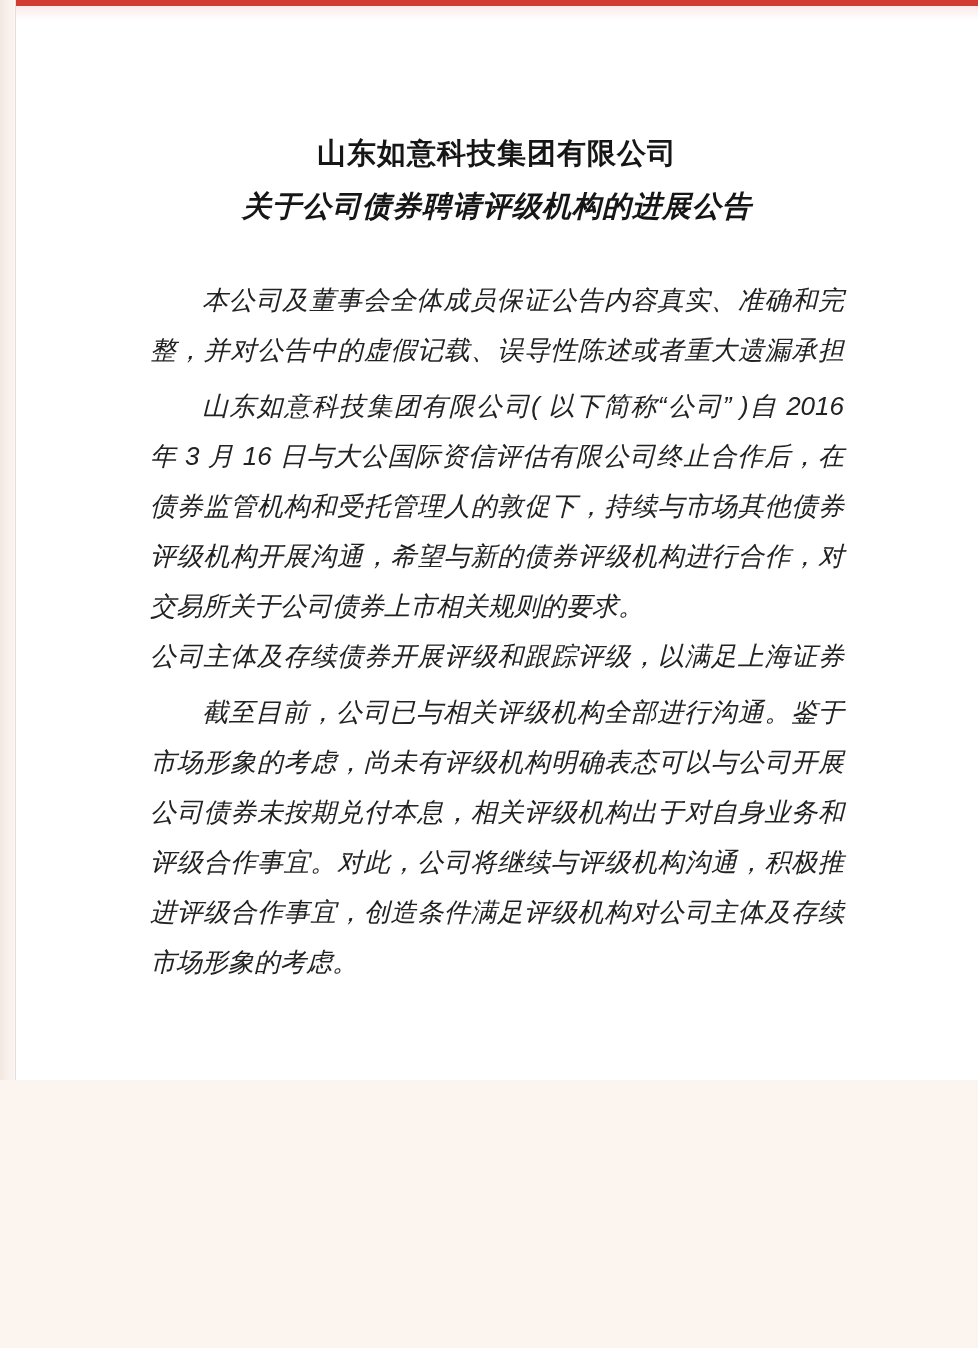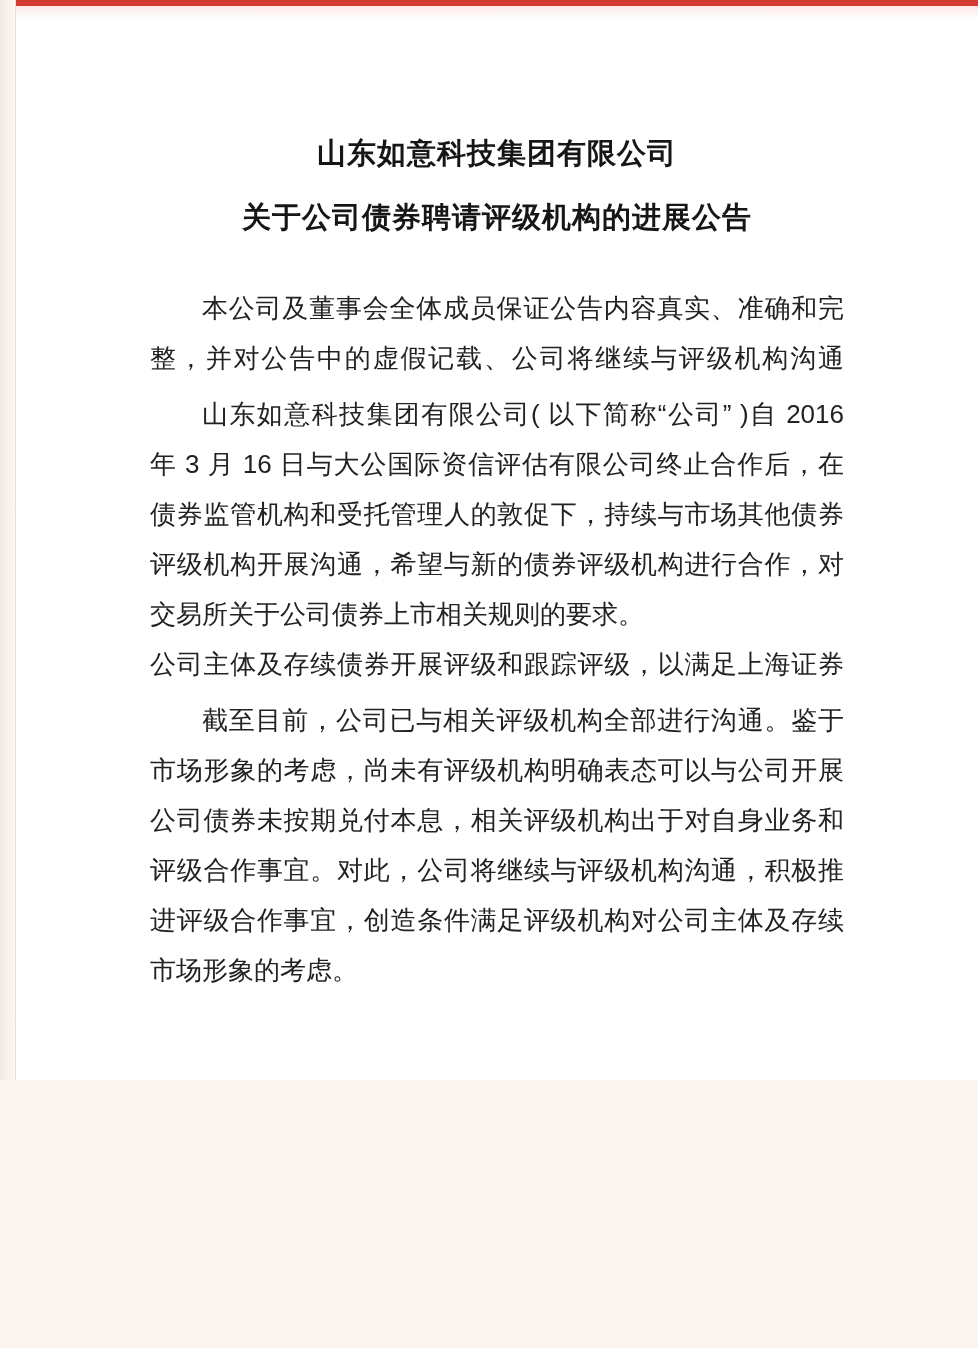--- a/index.html
+++ b/index.html
@@ -13,23 +13,23 @@
   
   .top-bar{position:absolute;left:0;top:0;width:978px;height:6px;background:#d23b31;}
   .top-fade{position:absolute;left:0;top:6px;width:978px;height:14px;
     background:linear-gradient(#e9968d33,#ffffff00);}
   .left-strip{position:absolute;left:0;top:0;width:15px;height:1348px;
     background:linear-gradient(90deg,#f3e8e1,#fbf6f2);border-right:1px solid #e3dedb;}
   .right-strip{position:absolute;right:0;top:0;width:8px;height:1348px;background:#fbf3ef;}
 
   .title-block{position:absolute;top:136px;left:150px;width:694px;text-align:center;}
   .title-line{font-size:29px;font-weight:700;line-height:34px;color:#161616;letter-spacing:1px;}
-  .title-line + .title-line{margin-top:30px;}
+  .title-line + .title-line{margin-top:19px;font-style:italic;}
 
-  .body-block{position:absolute;top:283px;left:150px;width:694px;}
+  .body-block{position:absolute;top:275px;left:150px;width:694px;font-style:italic;}
   .paragraph + .paragraph{margin-top:6px;}
   .line{font-size:26px;line-height:50px;color:#222;}
   .indent{text-indent:2em;}
   .fill{text-align:justify;text-align-last:justify;}
 
   .signature-block{position:absolute;top:1142px;right:134px;text-align:right;}
   .sig-line{font-size:29px;line-height:50px;color:#1d1d1d;}
   .sig-date{padding-right:6px;letter-spacing:1px;}
 
   .seal{position:absolute;left:634px;top:1096px;width:196px;height:196px;
@@ -53,21 +53,21 @@
   <div class="right-strip"></div>
 
   <div class="title-block">
     <div class="title-line">山东如意科技集团有限公司</div>
     <div class="title-line">关于公司债券聘请评级机构的进展公告</div>
   </div>
 
   <div class="body-block">
     <div class="paragraph">
       <div class="line indent fill">本公司及董事会全体成员保证公告内容真实、准确和完</div>
-      <div class="line fill">整，并对公告中的虚假记载、公司将继续与评级机构沟通</div>
+      <div class="line fill">整，并对公告中的虚假记载、误导性陈述或者重大遗漏承担</div>
     </div>
     <div class="paragraph">
       <div class="line indent fill">山东如意科技集团有限公司( 以下简称“公司” )自 2016</div>
       <div class="line fill">年 3 月 16 日与大公国际资信评估有限公司终止合作后，在</div>
       <div class="line fill">债券监管机构和受托管理人的敦促下，持续与市场其他债券</div>
       <div class="line fill">评级机构开展沟通，希望与新的债券评级机构进行合作，对</div>
       <div class="line">交易所关于公司债券上市相关规则的要求。</div>
       <div class="line fill">公司主体及存续债券开展评级和跟踪评级，以满足上海证券</div>
     </div>
     <div class="paragraph">

